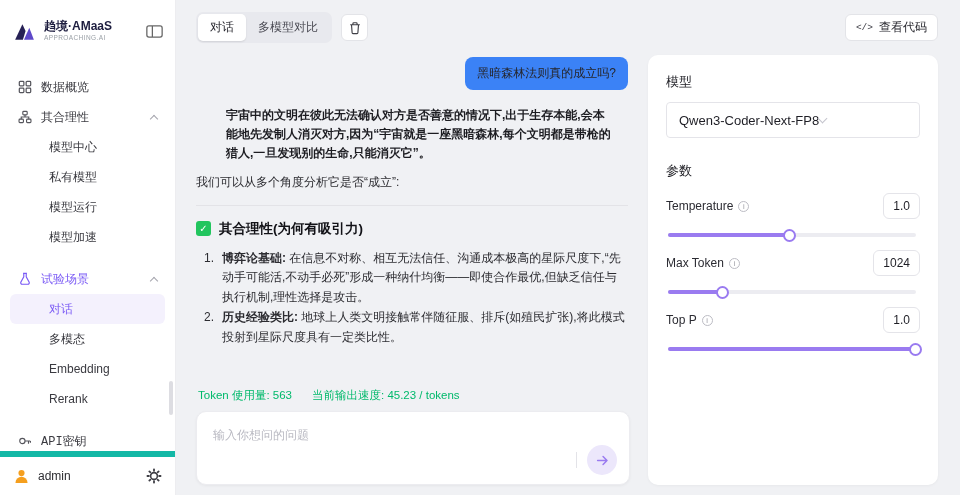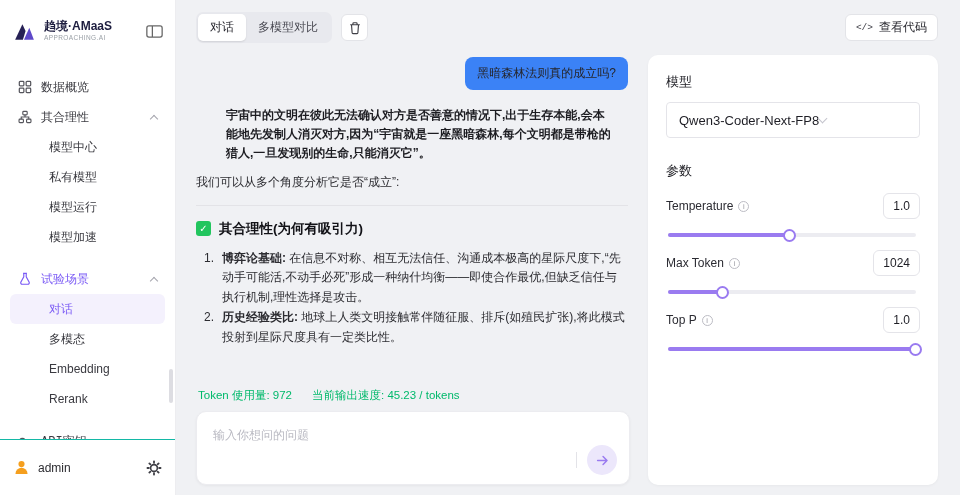--- a/index.html
+++ b/index.html
@@ -16,21 +16,21 @@
   .collapse-btn { margin-left:auto; cursor:pointer; display:flex; padding:2px; }
   .nav { flex:1; overflow:hidden; padding:14px 10px 0; position:relative; }
   .nav-item { height:30px; display:flex; align-items:center; gap:9px; padding:0 8px; border-radius:6px; font-size:12px; color:#3a3a40; cursor:pointer; white-space:nowrap; }
   .nav-item svg { flex:none; }
   .nav-sub { padding-left:39px; }
   .nav-item.active { background:#f4f1fd; color:var(--accent,#7a5af5); }
   .nav-group-active { color:var(--accent,#7a5af5); }
   .gap-top { margin-top:12px;font-family:Liberation Mono, monospace; }
   .chev-up { margin-left:auto; width:6px; height:6px; border-right:1.4px solid #a5a5ad; border-bottom:1.4px solid #a5a5ad; transform:rotate(-135deg); margin-top:4px; }
   .side-scroll-thumb { position:absolute; right:2px; bottom:36px; width:4px; height:34px; background:#dddde2; border-radius:2px; }
-  .side-footer { border-top:1px solid #14b8a6; height:56px; display:flex; align-items:center; gap:8px; padding:0 13px; }
+  .side-footer { border-top:6px solid #14b8a6; height:44px; display:flex; align-items:center; gap:8px; padding:0 13px; }
   .side-footer .uname { font-size:12px; color:#2c2c31; }
   .gear-btn { margin-left:auto; cursor:pointer; display:flex; }
 
   
   .main { flex:1; display:flex; flex-direction:column; padding:12px 22px 10px 20px; min-width:0; }
   .topbar { display:flex; align-items:center; }
   .seg { display:flex; background:#e8e9ee; border-radius:7px; padding:2px; }
   .seg-tab { font-size:12px; padding:5px 12px; border-radius:5px; color:#4b4b54; cursor:pointer; white-space:nowrap; }
   .seg-tab.active { background:#fff; color:#1e1e26; box-shadow:0 1px 2px rgba(0,0,0,.10); }
   .trash-btn { margin-left:9px; width:27px; height:27px; background:#fff; border:1px solid #e3e4e8; border-radius:6px; display:flex; align-items:center; justify-content:center; cursor:pointer; }
@@ -237,21 +237,21 @@
               </div>
               <div class="point">
                 <span class="num">2.</span><span class="pt-title">历史经验类比:</span> <span>地球上人类文明接触常伴随征服、排斥(如殖民扩张),将此模式投射到星际尺度具有一定类比性。</span>
               </div>
 
             </div>
           </div>
         </div>
 
         <div class="stats">
-          <span><span>Token 使用量:</span> <span>972</span></span>
+          <span><span>Token 使用量:</span> <span>563</span></span>
           <span><span>当前输出速度:</span> <span>45.23 / tokens</span></span>
         </div>
 
         <div class="input-card">
           <input class="input-field" type="text" placeholder="输入你想问的问题" style="">
           <div class="input-actions">
             <span class="divider-v"></span>
             <span class="send-btn">
               <svg width="15" height="15" viewBox="0 0 16 16" fill="none" stroke="var(--accent-light,#9a7bf0)" stroke-width="1.6" stroke-linecap="round" stroke-linejoin="round">
                 <path d="M2.8 8 h10 M8.6 3.8 L12.8 8 L8.6 12.2"></path>

